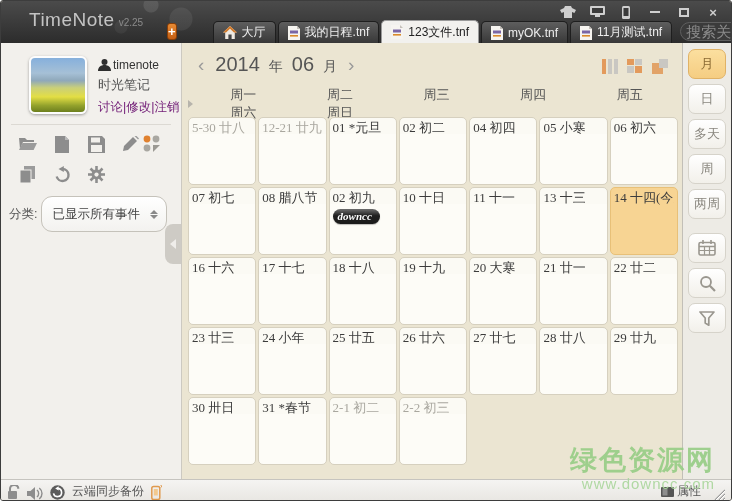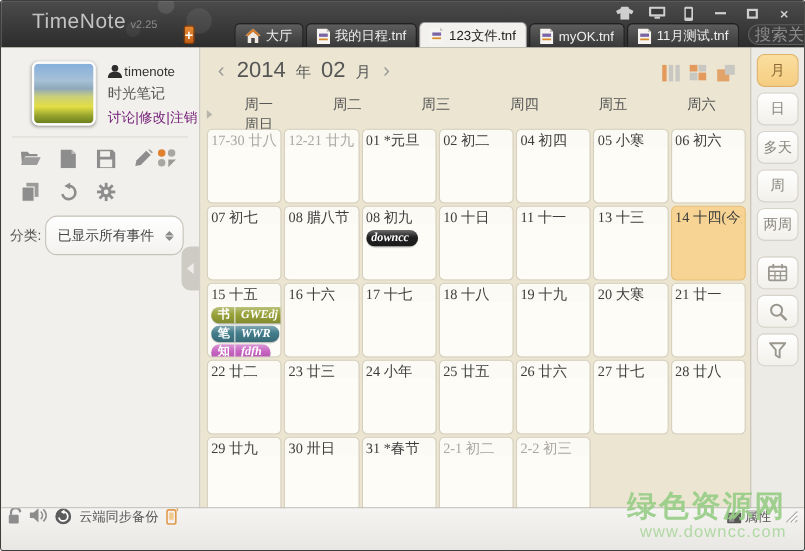--- a/index.html
+++ b/index.html
@@ -89,21 +89,21 @@
   .vm-cols b:first-child { background:#e39a5c; }
   .vm-grid { display:grid; grid-template-columns:7px 7px; grid-template-rows:6px 7px; gap:1px; }
   .vm-grid b { background:#c9c7c2; }
   .vm-grid b.o { background:#e39a5c; }
   .vm-layer .back { position:absolute; left:0; bottom:0; width:11px; height:11px; background:#e2a368; }
   .vm-layer .front { position:absolute; right:0; top:0; width:9px; height:9px; background:#c9c7c2; }
 
   .weekrow { position:absolute; left:6px; right:4px; top:50px; height:22px; display:flex; align-items:center; }
   .week-tri { width:0; height:0; border-top:4px solid transparent; border-bottom:4px solid transparent;
     border-left:5px solid #b7b4ac; margin-right:2px; }
-  .wd-grid { flex:1; display:grid; grid-template-columns:repeat(6,1fr); }
+  .wd-grid { flex:1; display:grid; grid-template-columns:repeat(5,1fr); }
   .weekday { text-align:center; font-size:13px; color:#555; }
 
   .calendar-grid { position:absolute; left:6px; right:4px; top:74px; display:grid;
     grid-template-columns:repeat(7,1fr); grid-auto-rows:68px; gap:2px; }
   .cell { background:linear-gradient(#fbfaf4 0 16px, #fdfcf7 16px); border:1px solid #d6d0bf;
     border-radius:5px; padding:1px 3px; overflow:hidden; }
   .cell .date-line { font-family:"Liberation Serif","DejaVu Serif",serif; font-size:13px;
     color:#3c3c3c; white-space:nowrap; overflow:hidden; }
   .cell.muted .date-line { color:#a9a79f; }
   .cell.today { background:#f7d493; border-color:#e8c078; }
@@ -118,23 +118,23 @@
   .rightbar { position:absolute; right:0; top:42px; width:49px; bottom:21px;
     background:#edebe5; border-left:1px solid #c2bfb7; z-index:2; }
   .view-buttons { padding-top:6px; display:flex; flex-direction:column; align-items:center; gap:5px; }
   .view-btn { width:38px; height:30px; border-radius:7px; border:1px solid #d6d3ca;
     background:linear-gradient(#ffffff,#f2f0ea); color:#8a877f; font-size:13px;
     display:flex; align-items:center; justify-content:center; white-space:nowrap; }
   .view-btn.active { background:linear-gradient(#fbdf9f,#f5cd82); border-color:#e0b266; color:#8a6a33; }
   .icon-buttons { margin-top:14px; display:flex; flex-direction:column; align-items:center; gap:5px; }
 
   
-  .statusbar { position:absolute; left:0; right:0; bottom:0; height:39px;
+  .statusbar { position:absolute; left:0; right:0; bottom:0; height:21px;
     background:linear-gradient(#f5f4f2,#e9e7e3); border-top:1px solid #c6c4bf;
-    display:flex; align-items:flex-start; padding:0 6px; gap:7px; font-size:12px; color:#555; z-index:10; }
+    display:flex; align-items:flex-end; padding:0 6px; gap:7px; font-size:12px; color:#555; z-index:10; }
   .sb-spacer { flex:1; }
   .props-btn { display:flex; align-items:center; gap:3px; z-index:30; }
   .resize-grip { width:13px; height:13px; margin-left:4px; z-index:30; }
 
   
   .watermark { position:absolute; right:16px; bottom:8px; text-align:right; z-index:20;
     pointer-events:none; line-height:1.1; }
   .watermark .l1 { font-size:27px; font-weight:bold; letter-spacing:2px; color:#96cd85; opacity:.9; }
   .watermark .l2 { font-size:15px; letter-spacing:1px; color:#a9d69b; opacity:.9; }
 </style>
@@ -337,21 +337,21 @@
     <div class="collapse-handle">
         <i></i>
       </div>
   </div>
 
   <div class="main">
     <div class="cal-nav">
       <span class="nav-arrow">‹</span>
       <span class="nav-num">2014</span>
       <span class="nav-unit">年</span>
-      <span class="nav-num">02</span>
+      <span class="nav-num">06</span>
       <span class="nav-unit">月</span>
       <span class="nav-arrow">›</span>
     </div>
 
     <div class="viewmode-icons">
       <span class="vm vm-cols">
           <b></b>
           <b></b>
           <b></b>
         </span>
@@ -375,21 +375,21 @@
           <span class="weekday">周三</span>
           <span class="weekday">周四</span>
           <span class="weekday">周五</span>
           <span class="weekday">周六</span>
           <span class="weekday">周日</span>
         </div>
     </div>
 
     <div class="calendar-grid">
         <div class="cell muted">
-          <div class="date-line">17-30 廿八</div>
+          <div class="date-line">5-30 廿八</div>
         </div>
         <div class="cell muted">
           <div class="date-line">12-21 廿九</div>
         </div>
         <div class="cell">
           <div class="date-line">01 *元旦</div>
         </div>
         <div class="cell">
           <div class="date-line">02 初二</div>
         </div>
@@ -402,55 +402,38 @@
         <div class="cell">
           <div class="date-line">06 初六</div>
         </div>
         <div class="cell">
           <div class="date-line">07 初七</div>
         </div>
         <div class="cell">
           <div class="date-line">08 腊八节</div>
         </div>
         <div class="cell">
-          <div class="date-line">08 初九</div>
+          <div class="date-line">02 初九</div>
           <div class="events">
             <div class="pill" style="background: linear-gradient(rgba(255, 255, 255, 0.35), rgba(255, 255, 255, 0) 45%, rgba(0, 0, 0, 0.15)) rgb(31, 31, 31);">
               <span class="pill-text">downcc</span>
             </div>
           </div>
         </div>
         <div class="cell">
           <div class="date-line">10 十日</div>
         </div>
         <div class="cell">
           <div class="date-line">11 十一</div>
         </div>
         <div class="cell">
           <div class="date-line">13 十三</div>
         </div>
         <div class="cell today">
           <div class="date-line">14 十四(今天)</div>
-        </div>
-        <div class="cell">
-          <div class="date-line">15 十五</div>
-          <div class="events">
-            <div class="pill" style="background: linear-gradient(rgba(255, 255, 255, 0.35), rgba(255, 255, 255, 0) 45%, rgba(0, 0, 0, 0.15)) rgb(152, 162, 56);">
-              <span class="pill-tag">书</span>
-              <span class="pill-text">GWEdj</span>
-            </div>
-            <div class="pill" style="background: linear-gradient(rgba(255, 255, 255, 0.35), rgba(255, 255, 255, 0) 45%, rgba(0, 0, 0, 0.15)) rgb(66, 125, 140);">
-              <span class="pill-tag">笔</span>
-              <span class="pill-text">WWR</span>
-            </div>
-            <div class="pill" style="background: linear-gradient(rgba(255, 255, 255, 0.35), rgba(255, 255, 255, 0) 45%, rgba(0, 0, 0, 0.15)) rgb(199, 99, 193);">
-              <span class="pill-tag">知</span>
-              <span class="pill-text">fdfh</span>
-            </div>
-          </div>
         </div>
         <div class="cell">
           <div class="date-line">16 十六</div>
         </div>
         <div class="cell">
           <div class="date-line">17 十七</div>
         </div>
         <div class="cell">
           <div class="date-line">18 十八</div>
         </div>

